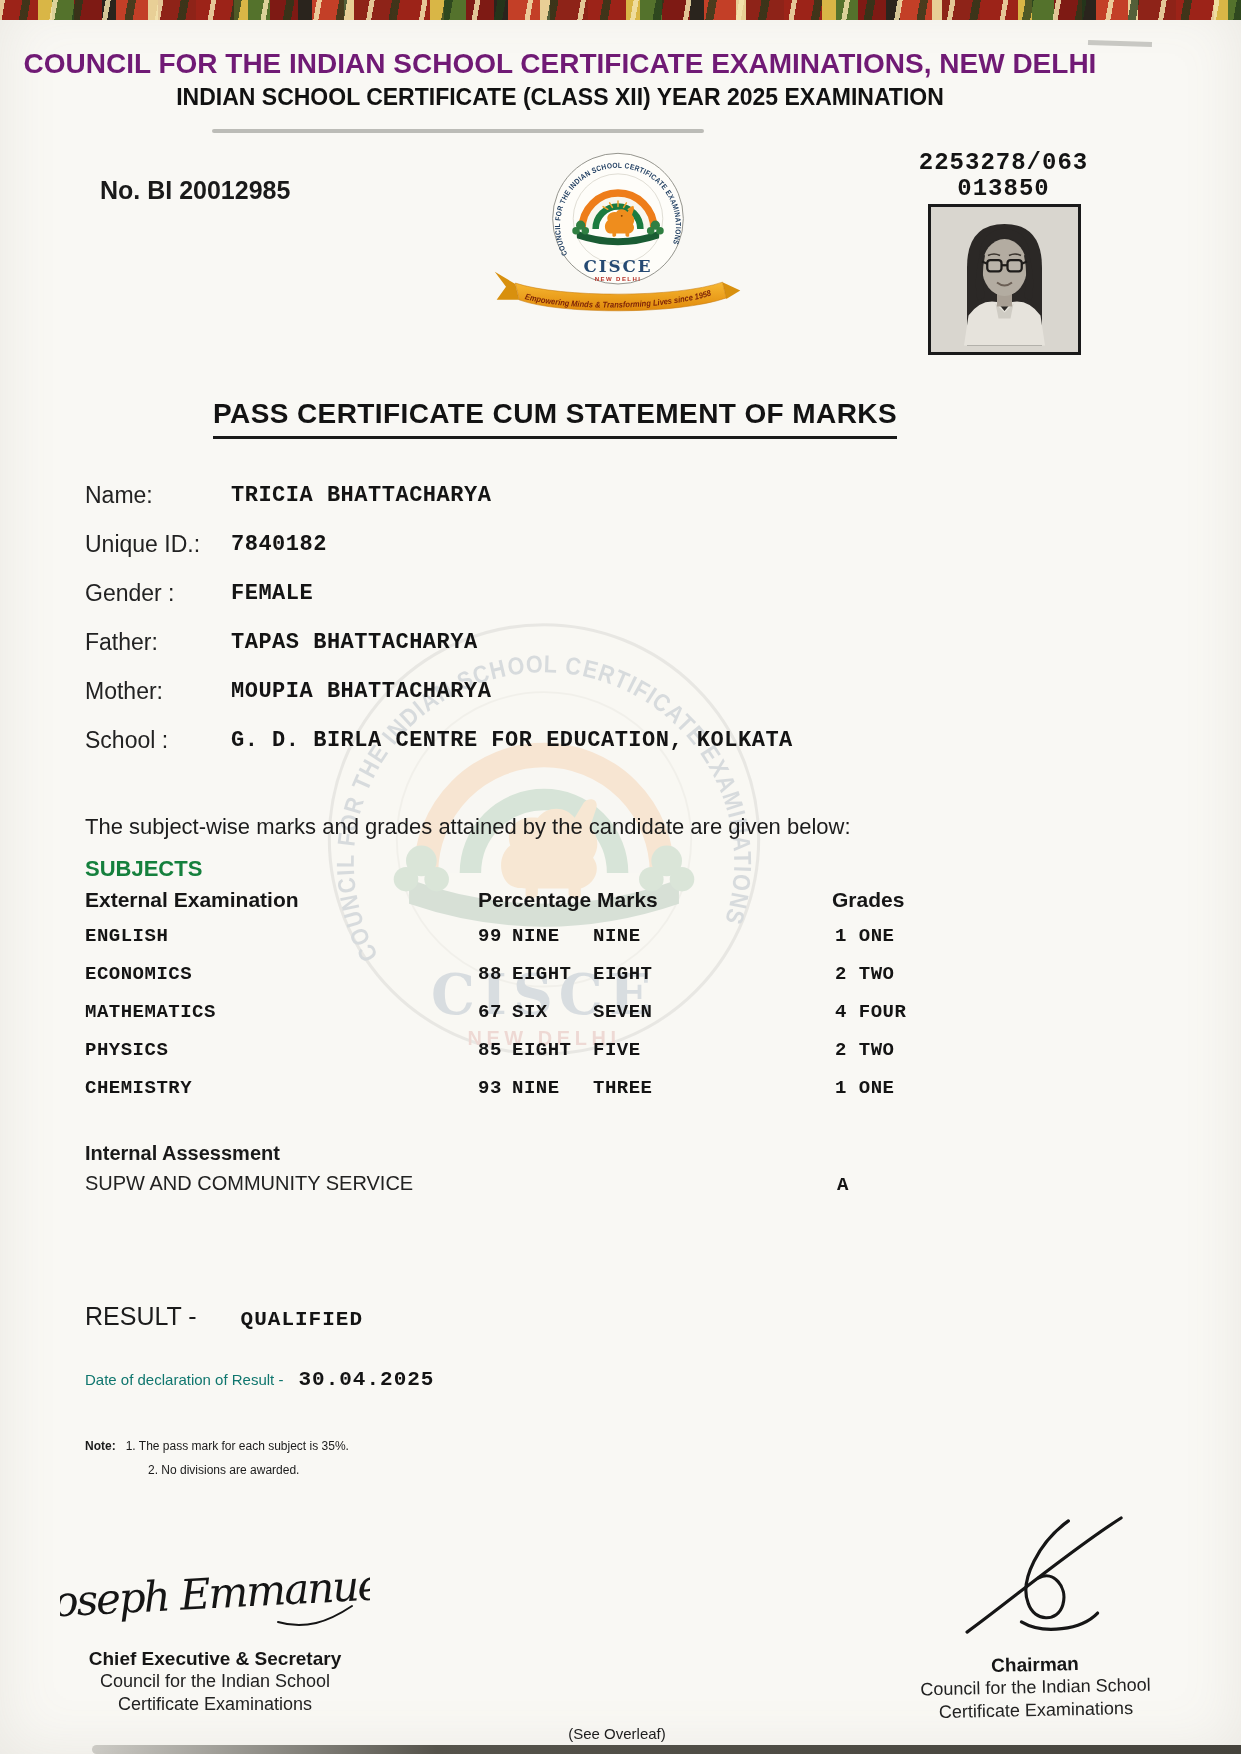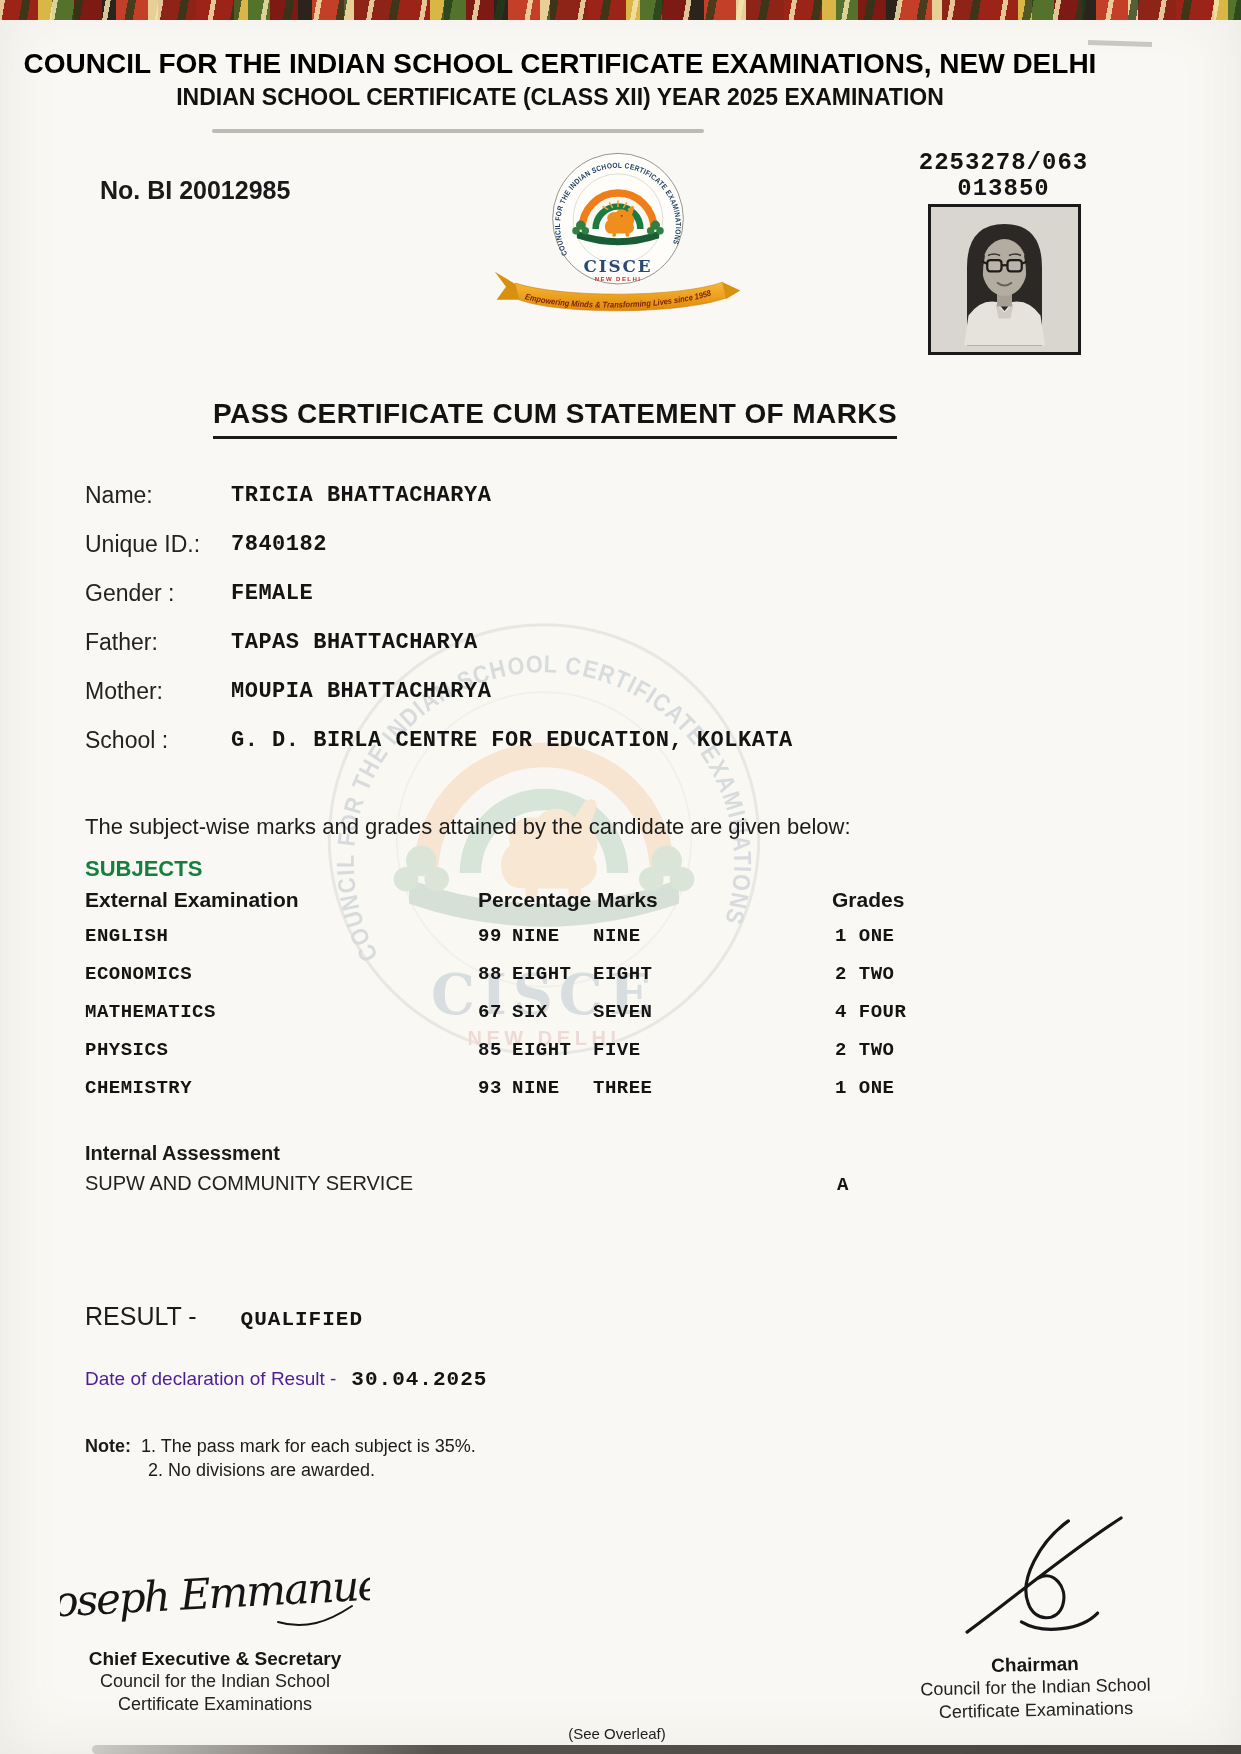--- a/index.html
+++ b/index.html
@@ -10,21 +10,21 @@
   
   .top-strip{position:absolute;left:0;top:0;width:100%;height:20px;z-index:3;
     background:
      repeating-linear-gradient(100deg, rgba(243,227,173,.85) 0 5px, rgba(0,0,0,0) 5px 22px, rgba(34,58,26,.75) 22px 30px, rgba(0,0,0,0) 30px 52px),
      repeating-linear-gradient(90deg,#9c2318 0 38px,#d9b646 38px 52px,#54722c 52px 74px,#7e1a14 74px 102px,#2a241d 102px 116px,#c33f27 116px 148px,#e8cf96 148px 158px,#8e2318 158px 196px);}
   .artifact-line{position:absolute;left:212px;top:129px;width:492px;height:4px;background:#8b8b85;opacity:.55;border-radius:2px;z-index:2;}
   .artifact-dash{position:absolute;left:1088px;top:41px;width:64px;height:5px;background:#a9a9a3;opacity:.6;transform:rotate(2deg);z-index:2;}
   .bottom-bar{position:absolute;left:92px;right:0;bottom:0;height:9px;border-radius:5px 0 0 5px;
     background:linear-gradient(90deg, rgba(90,88,80,.25), #55534b 30%, #45433c);z-index:3;}
   
-  .hdr1{position:absolute;left:0;top:48px;width:1120px;text-align:center;font-size:28px;font-weight:bold;color:#000000;z-index:2;}
+  .hdr1{position:absolute;left:0;top:48px;width:1120px;text-align:center;font-size:28px;font-weight:bold;color:#701a75;z-index:2;}
   .hdr2{position:absolute;left:0;top:84px;width:1120px;text-align:center;font-size:23px;font-weight:bold;color:#111;z-index:2;}
   .certno{position:absolute;left:100px;top:176px;font-size:25px;font-weight:bold;color:#1a1a1a;z-index:2;}
   .codes{position:absolute;left:916px;top:150px;width:175px;text-align:center;font-size:24px;line-height:26px;letter-spacing:1px;z-index:2;}
   .photo{position:absolute;left:928px;top:204px;width:147px;height:145px;border:3px solid #1a1a1a;background:#d8d5ce;z-index:2;}
   .photo svg{display:block;width:100%;height:100%;}
   .seal{position:absolute;left:478px;top:130px;width:280px;z-index:2;}
   .seal svg{display:block;width:100%;}
   .wm{position:absolute;left:84px;top:548px;width:920px;opacity:.15;z-index:0;}
   .wm svg{display:block;width:100%;}
   
@@ -51,23 +51,23 @@
   .mw1{display:inline-block;width:81px;}
   .internal-h{position:absolute;left:85px;top:1142px;font-size:20px;font-weight:bold;color:#1a1a1a;z-index:2;}
   .irow{position:absolute;left:85px;top:1172px;width:1060px;z-index:2;}
   .isub{font-size:20px;color:#222;}
   .igrade{position:absolute;left:752px;top:2px;font-size:19px;}
   
   .result{position:absolute;left:85px;top:1302px;display:flex;align-items:baseline;z-index:2;}
   .rlabel{font-size:25px;color:#1c1c1c;}
   .rvalue{font-size:21px;letter-spacing:1px;margin-left:44px;}
   .decl{position:absolute;left:85px;top:1368px;display:flex;align-items:baseline;z-index:2;}
-  .dlabel{font-size:19px;color:#4c1d95;}
+  .dlabel{font-size:15px;color:#0f766e;}
   .dvalue{font-size:21px;letter-spacing:1px;margin-left:15px;}
-  .note{position:absolute;left:85px;top:1434px;font-size:18px;line-height:24px;color:#1b1b1b;z-index:2;}
+  .note{position:absolute;left:85px;top:1434px;font-size:12px;line-height:24px;color:#1b1b1b;z-index:2;}
   .nlabel{font-weight:bold;margin-right:10px;}
   .nline2{margin-left:63px;}
   
   .sig{position:absolute;text-align:center;z-index:2;}
   .sig-left{left:50px;top:1550px;width:330px;}
   .sig-right{left:864px;top:1508px;width:340px;transform:rotate(-1.2deg);}
   .srole{font-size:19px;font-weight:bold;color:#161616;margin-top:2px;}
   .sorg{font-size:18px;line-height:23px;color:#222;}
   .overleaf{position:absolute;left:0;top:1725px;width:1234px;text-align:center;font-size:15px;color:#1d1d1d;z-index:2;}
 </style>

